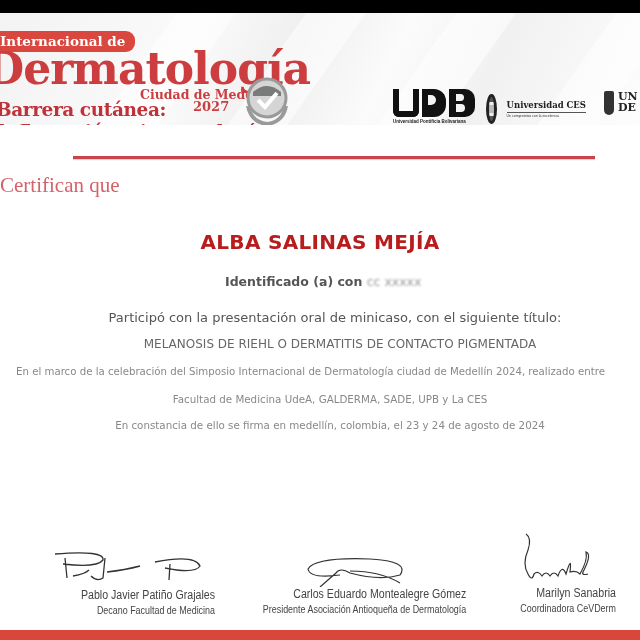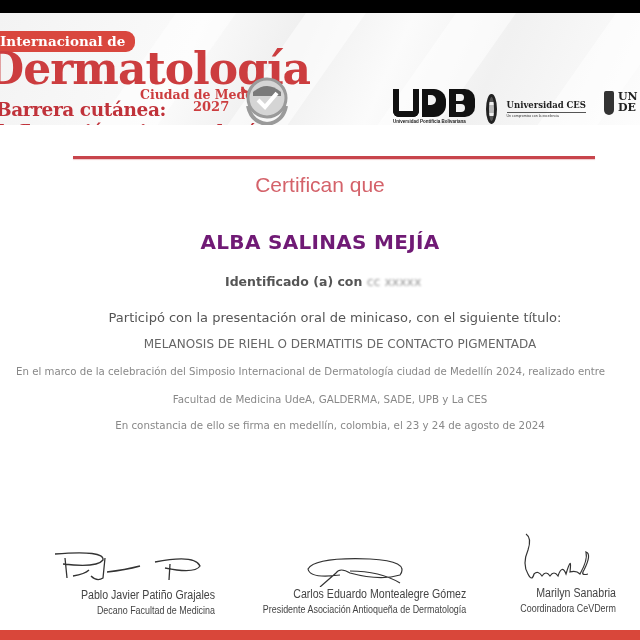--- a/index.html
+++ b/index.html
@@ -39,24 +39,24 @@
   .logo-ces { left: 486px; top: 78px; width: 100px; height: 36px; display: flex; align-items: center; gap: 10px; }
   .ces-seal { width: 30px; height: 30px; border-radius: 50%; border: 3px solid #222; background: radial-gradient(circle, #bbb 0 35%, #eee 36% 60%, #555 61% 100%); }
   .ces-text { font-family: "DejaVu Serif", serif; font-weight: bold; font-size: 8.5px; color: #222; white-space: nowrap; }
   .ces-sub { font-size: 3.5px; color: #333; border-top: 1px solid #555; margin-top: 2px; padding-top: 1px; white-space: nowrap; }
   .logo-udea { left: 604px; top: 78px; width: 40px; height: 40px; display: flex; gap: 4px; }
   .udea-seal { width: 16px; height: 24px; background: #333; border-radius: 3px 3px 8px 8px; }
   .udea-text { font-family: "DejaVu Serif", serif; font-weight: bold; font-size: 11px; color: #222; line-height: 11px; }
 
   .red-rule { position: absolute; left: 73px; top: 156px; width: 522px; height: 3px; background: #c8454c; box-shadow: 0 1px 1px rgba(200,69,76,0.3); }
 
-  .cert-title { position: absolute; left: 0; width: 640px; top: 173px; text-align: center;
-    font-family: Liberation Sans, sans-serif; font-size: 21px; color: #d4626a; }
+  .cert-title { position: absolute; left: 0; width: 640px; top: 173px; 
+    font-family: Liberation Serif, serif; font-size: 21px; color: #d4626a; }
   .recipient { position: absolute; left: 0; width: 640px; top: 230px; text-align: center;
-    font-family: "DejaVu Sans", sans-serif; font-weight: bold; font-size: 20px; color: #701a75; letter-spacing: 0.3px; }
+    font-family: "DejaVu Sans", sans-serif; font-weight: bold; font-size: 20px; color: #b91c1c; letter-spacing: 0.3px; }
   .id-line { position: absolute; left: 225px; top: 274px; font-family: "DejaVu Sans", sans-serif; font-weight: bold; font-size: 12.5px; color: #555; }
   .id-line .redacted { color: #999; font-weight: normal; filter: blur(1.2px); }
   .line-participo { position: absolute; left: 0; width: 670px; top: 310px; text-align: center; font-family: "DejaVu Sans", sans-serif; font-size: 13px; color: #555; }
   .line-title { position: absolute; left: 0; width: 680px; top: 337px; text-align: center; font-family: "DejaVu Sans", sans-serif; font-size: 12px; color: #666; }
   .line-marco { position: absolute; left: 16px; width: 660px; top: 366px; white-space: nowrap; font-family: "DejaVu Sans", sans-serif; font-size: 10.2px; color: #888; }
   .line-facultad { position: absolute; left: 0; width: 660px; top: 393px; text-align: center; font-family: "DejaVu Sans", sans-serif; font-size: 10.3px; color: #888; }
   .line-constancia { position: absolute; left: 0; width: 660px; top: 419px; text-align: center; font-family: "DejaVu Sans", sans-serif; font-size: 10.3px; color: #888; }
 
   .sig { position: absolute; text-align: right; }
   .sig svg { display: block; margin: 0 auto; }

